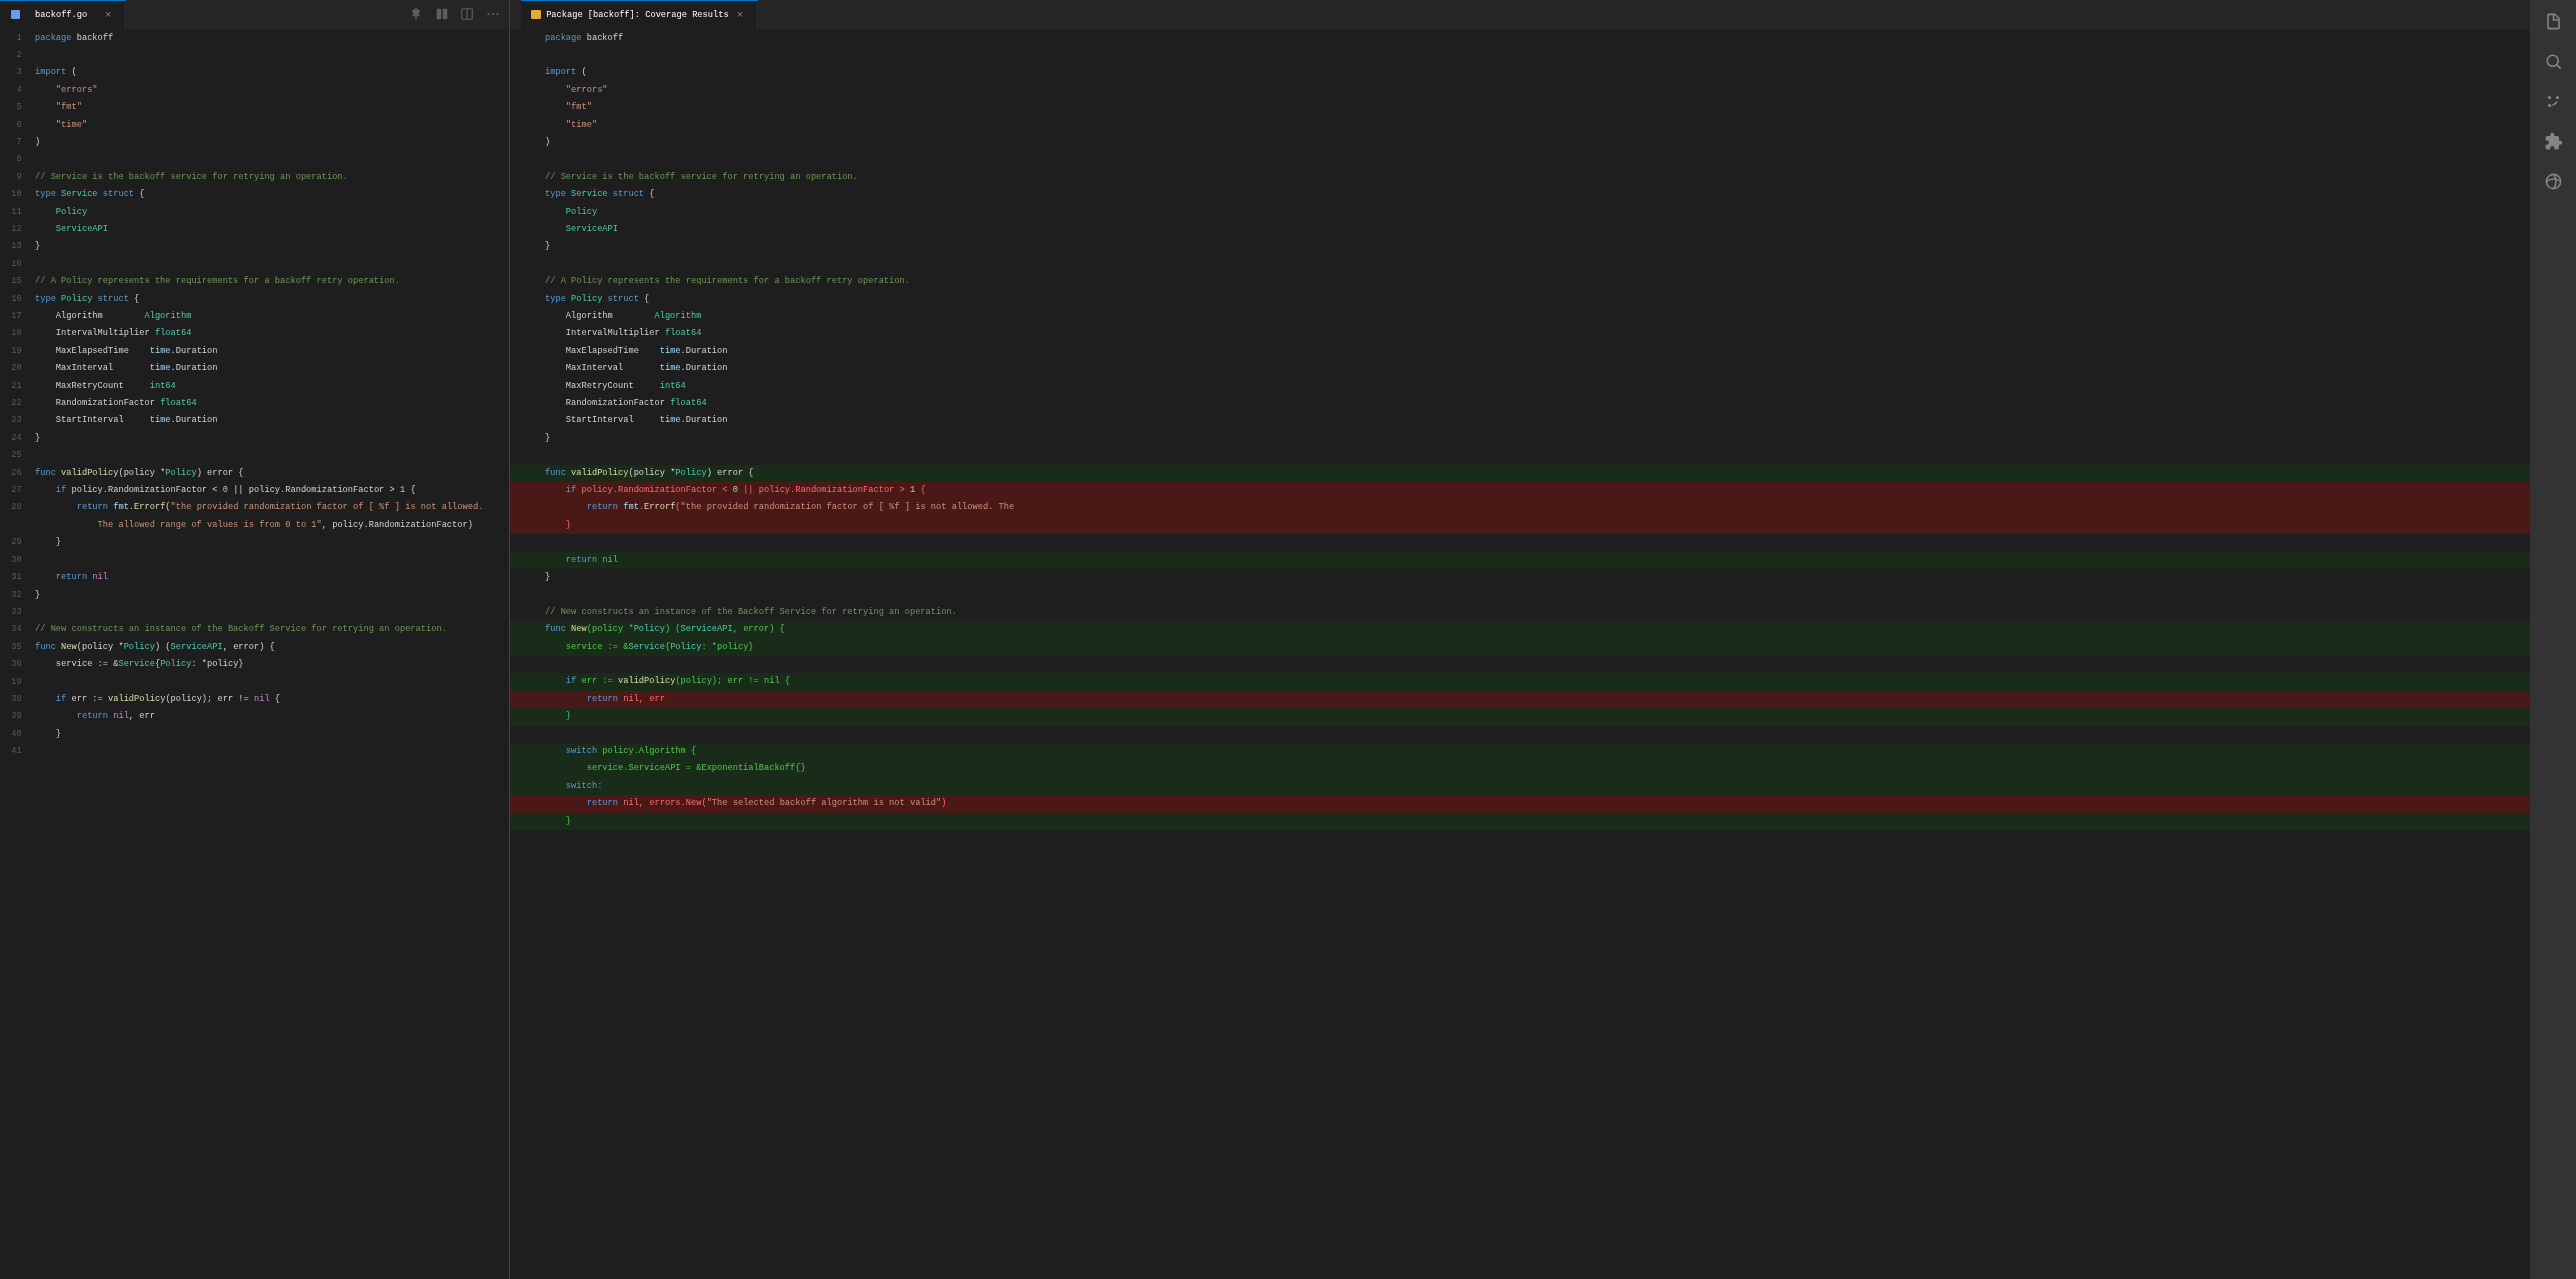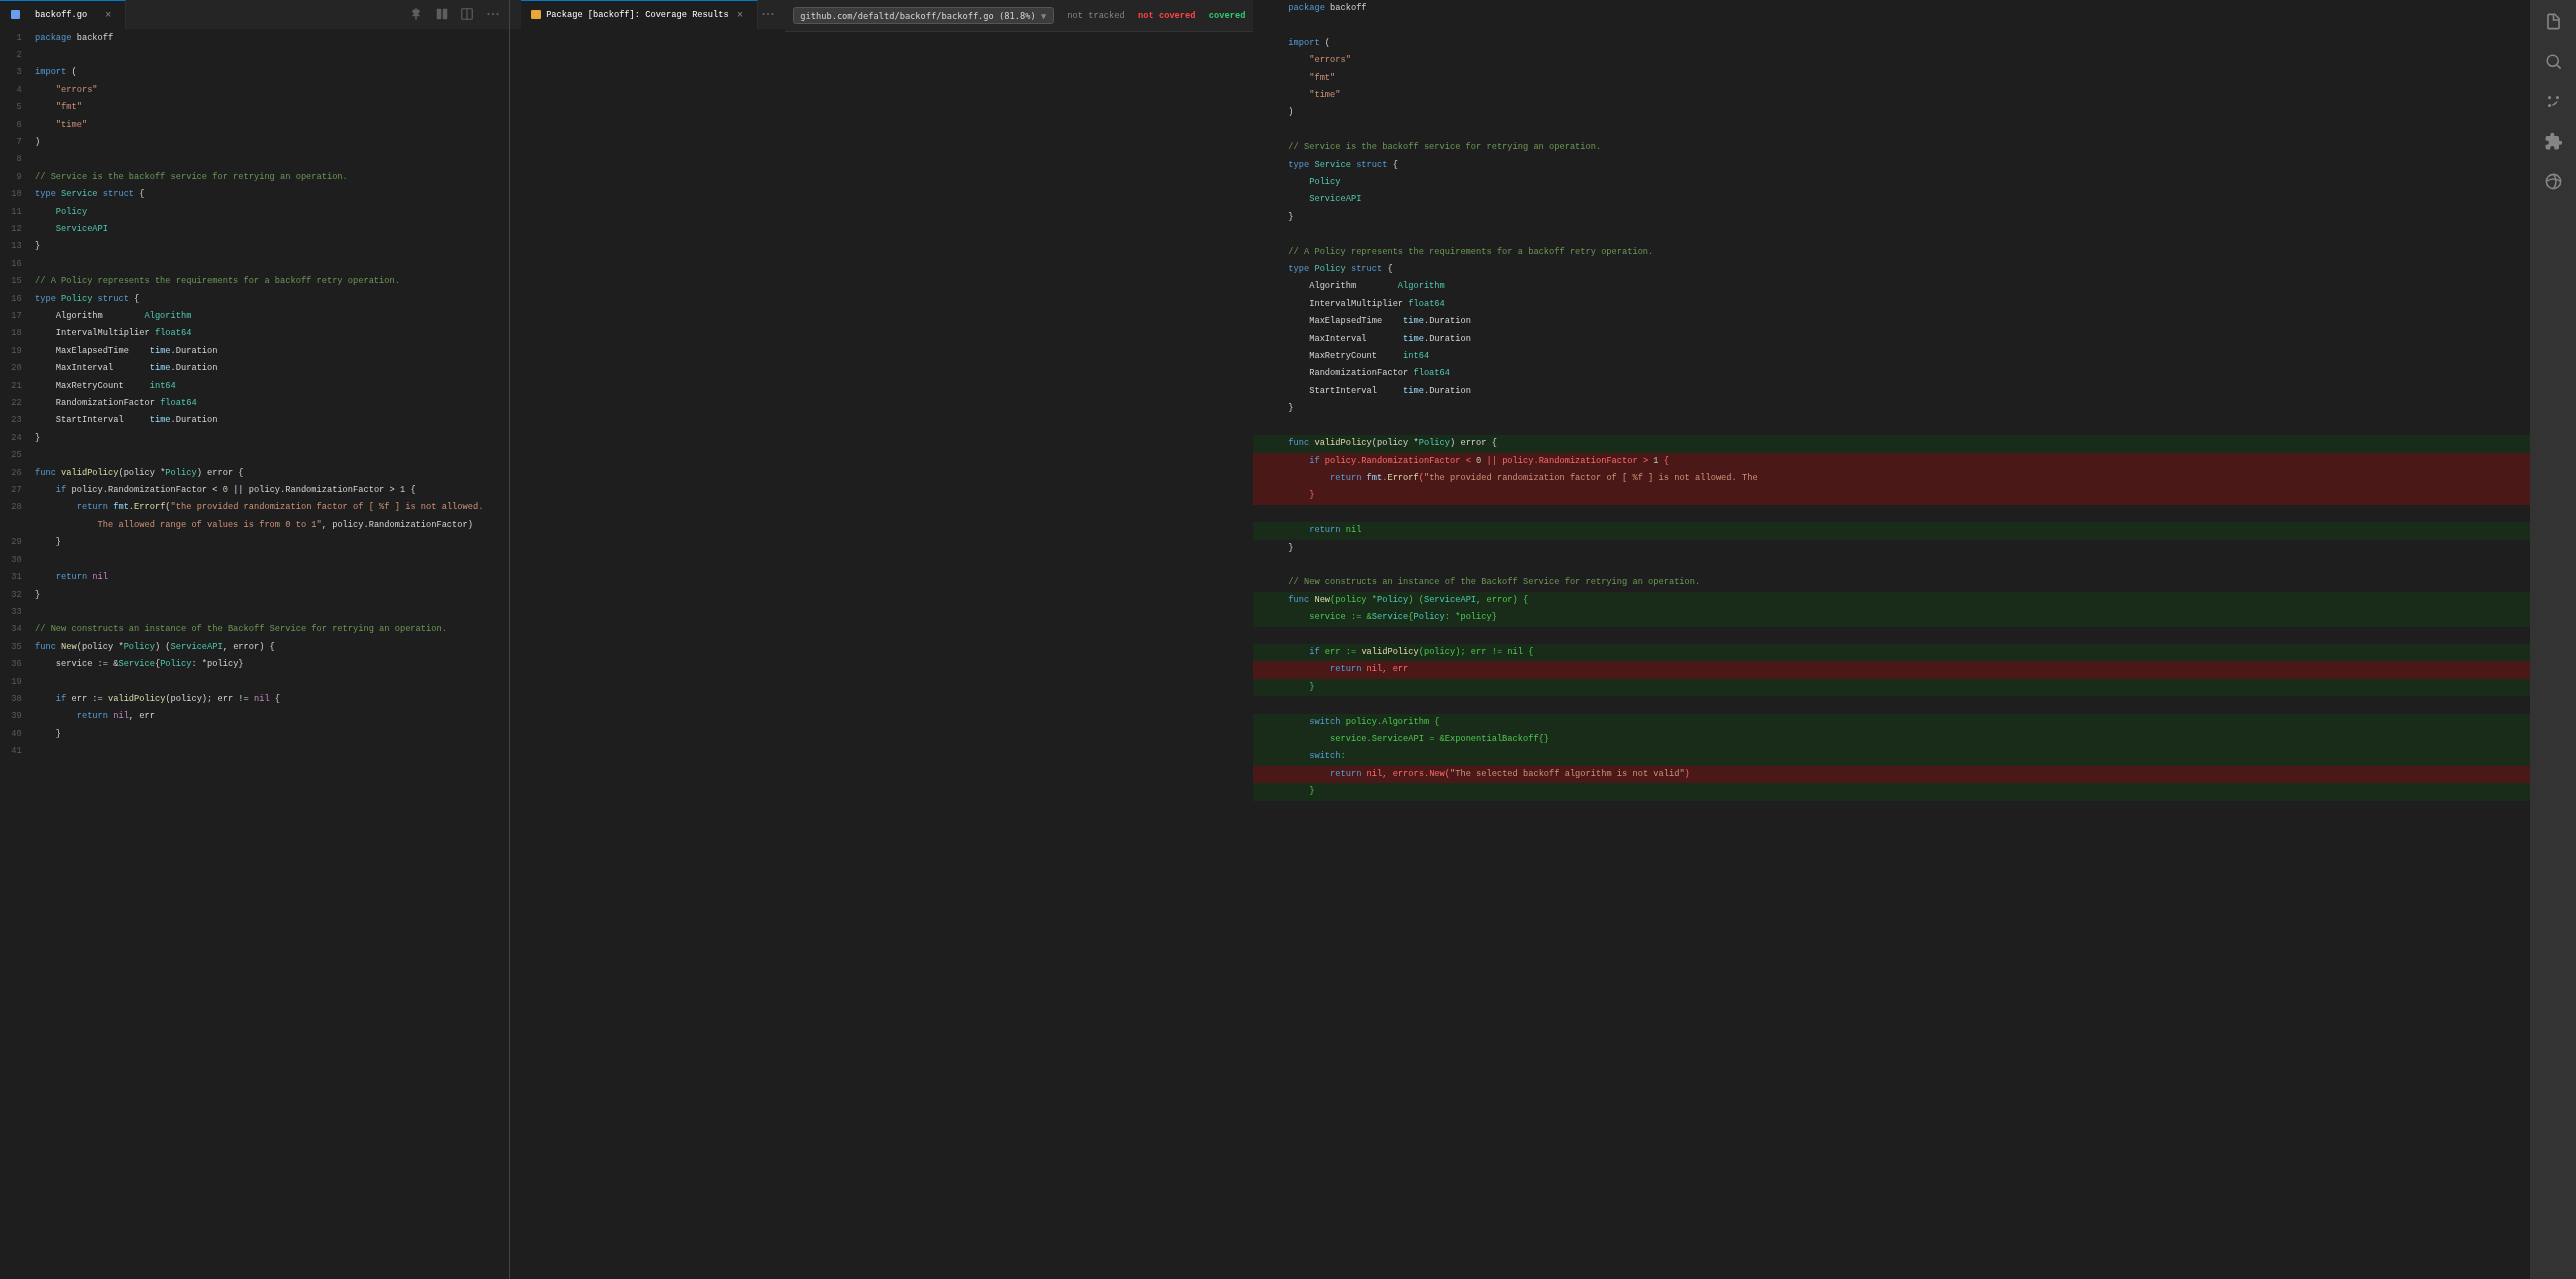--- a/index.html
+++ b/index.html
@@ -176,21 +176,21 @@
     .fn { color: #dcdcaa; }
     .type { color: #4ec9b0; }
     .num { color: #b5cea8; }
     .comment { color: #6a9955; }
     .pkg { color: #9cdcfe; }
 
     
     .right-panel {
       flex: 1;
       display: flex;
-      flex-direction: row;
+      flex-direction: column;
       background: #1e1e1e;
       overflow: hidden;
     }
 
     .right-tab-bar {
       display: flex;
       background: #252526;
       height: 29.5px;
       align-items: stretch;
       border-bottom: 0.7px solid #1e1e1e;
@@ -570,35 +570,20 @@
           <div class="tab-action-btn">
             <svg viewBox="0 0 16 16" width="12" height="12" fill="currentColor">
                 <circle cx="2" cy="8" r="1.5" opacity="0.6"></circle>
                 <circle cx="8" cy="8" r="1.5" opacity="0.6"></circle>
                 <circle cx="14" cy="8" r="1.5" opacity="0.6"></circle>
               </svg>
           </div>
         </div>
       </div>
 
-      <div class="coverage-toolbar">
-        <div class="file-selector">
-          <span>github.com/defaltd/backoff/backoff.go (81.8%)</span>
-          <span class="file-selector-caret">▼</span>
-        </div>
-        <div class="legend-item">
-          <span class="legend-not-tracked">not tracked</span>
-        </div>
-        <div class="legend-item">
-          <span class="legend-not-covered">not covered</span>
-        </div>
-        <div class="legend-item">
-          <span class="legend-covered">covered</span>
-        </div>
-      </div>
 
       <div class="coverage-code">
 
         <div class="code-line">
           <span class="line-number"></span>
           <span class="line-content"><span class="cv-kw">package</span> backoff</span>
         </div>
         <div class="code-line">
           <span class="line-number"></span>
           <span class="line-content"></span>

